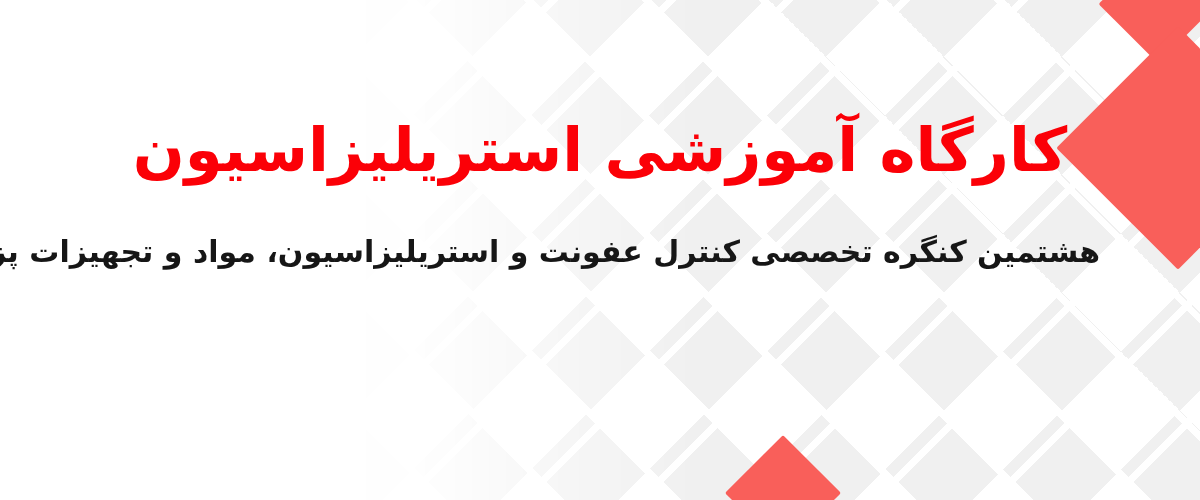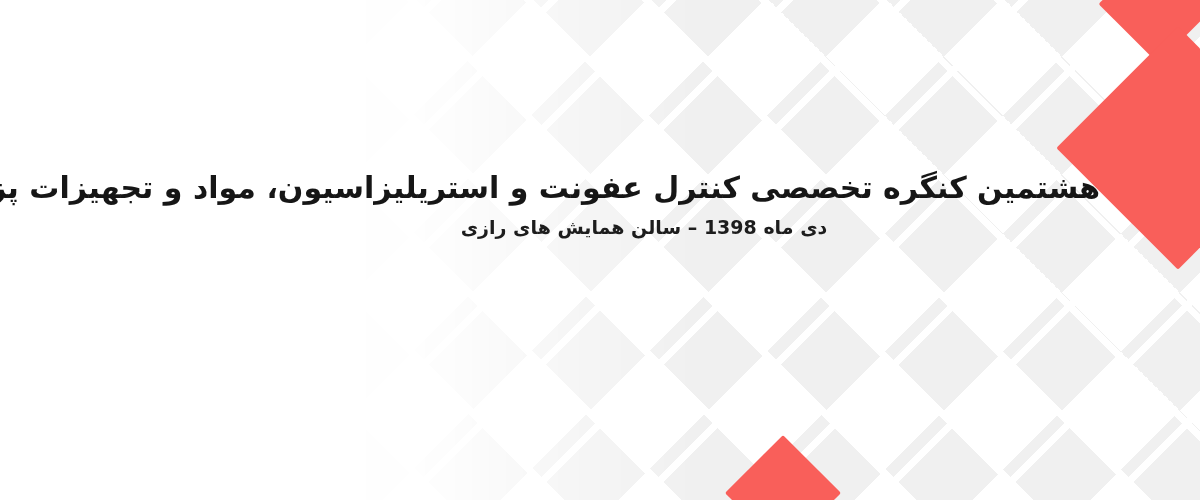--- a/index.html
+++ b/index.html
@@ -115,19 +115,19 @@
     <div class="diamond-gaps"></div>
 
     <div class="dia dia-red" style="left:1116px; top:-38px; width:84px; height:84px;"></div>
 
     <div class="dia dia-red" style="left:1092px; top:62px; width:172px; height:172px;"></div>
 
     <div class="dia dia-red" style="left:742px; top:452px; width:82px; height:82px;"></div>
   </div>
 
   <div class="content">
+    <h1 class="title">کارگاه آموزشی استریلیزاسیون</h1>
 
     <p class="subtitle">هشتمین کنگره تخصصی کنترل عفونت و استریلیزاسیون، مواد و تجهیزات پزشکی</p>
 
-    <p class="venue">دی ماه 1398 – سالن همایش های رازی</p>
   </div>
 
 </div>
 
 </body></html>

